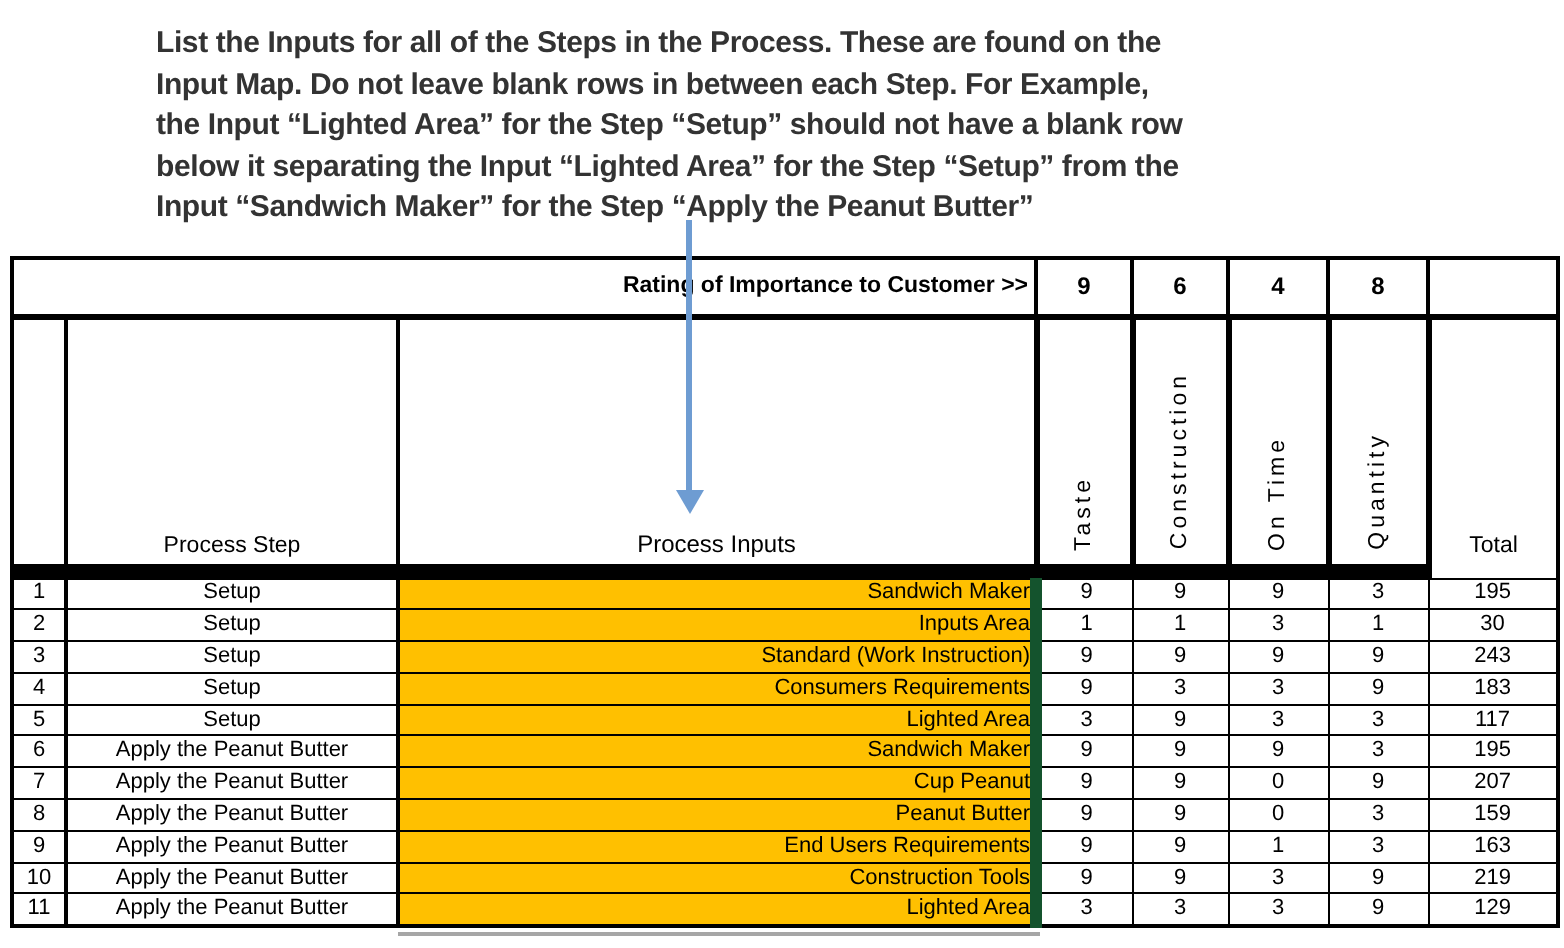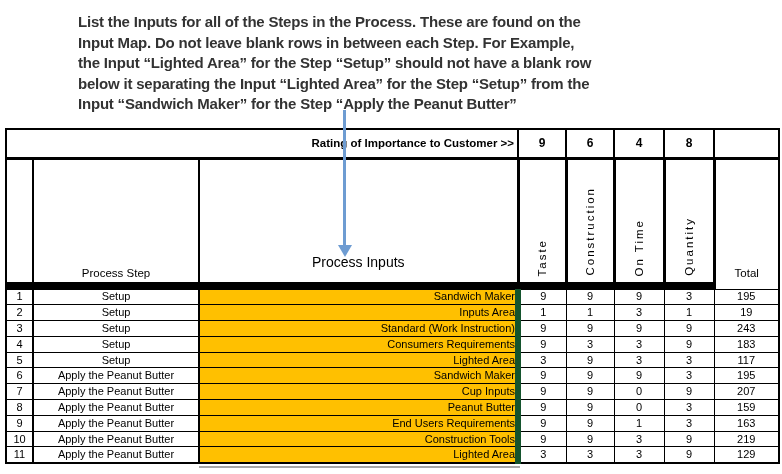--- a/index.html
+++ b/index.html
@@ -65,21 +65,21 @@
   td.rating-val {
     text-align: center; font-weight: bold; font-size: 12px;
     border-right: 2px solid #000;
   }
   td.rating-empty { }
 
   tr.header-row { height: 124px; }
   tr.header-row td { vertical-align: bottom; text-align: center; }
   td.h-corner { border-right: 2px solid #000; }
   td.h-step  { border-right: 2px solid #000; font-size: 11.5px; padding-bottom: 3px; }
-  td.h-inputs{ border-right: 3px solid #000; font-size: 14px; padding-bottom: 12px; }
+  td.h-inputs{ border-right: 3px solid #000; font-size: 12px; padding-bottom: 3px; }
   td.h-vert  { border-right: 3px solid #000; }
   td.h-total { font-size: 11.5px; padding-bottom: 3px; }
   .vtext {
     writing-mode: vertical-rl;
     transform: rotate(180deg);
     letter-spacing: 2px;
     font-size: 11.5px;
     display: inline-block;
     margin-bottom: 3px;
     white-space: nowrap;
@@ -177,21 +177,21 @@
     <td class="c-total">195</td>
   </tr>
       <tr>
     <td class="c-num">2</td>
     <td class="c-step">Setup</td>
     <td class="c-input">Inputs Area</td>
     <td class="c-rate">1</td>
     <td class="c-rate">1</td>
     <td class="c-rate">3</td>
     <td class="c-rate">1</td>
-    <td class="c-total">19</td>
+    <td class="c-total">30</td>
   </tr>
       <tr>
     <td class="c-num">3</td>
     <td class="c-step">Setup</td>
     <td class="c-input">Standard (Work Instruction)</td>
     <td class="c-rate">9</td>
     <td class="c-rate">9</td>
     <td class="c-rate">9</td>
     <td class="c-rate">9</td>
     <td class="c-total">243</td>
@@ -222,21 +222,21 @@
     <td class="c-input">Sandwich Maker</td>
     <td class="c-rate">9</td>
     <td class="c-rate">9</td>
     <td class="c-rate">9</td>
     <td class="c-rate">3</td>
     <td class="c-total">195</td>
   </tr>
       <tr>
     <td class="c-num">7</td>
     <td class="c-step">Apply the Peanut Butter</td>
-    <td class="c-input">Cup Inputs</td>
+    <td class="c-input">Cup Peanut</td>
     <td class="c-rate">9</td>
     <td class="c-rate">9</td>
     <td class="c-rate">0</td>
     <td class="c-rate">9</td>
     <td class="c-total">207</td>
   </tr>
       <tr>
     <td class="c-num">8</td>
     <td class="c-step">Apply the Peanut Butter</td>
     <td class="c-input">Peanut Butter</td>

